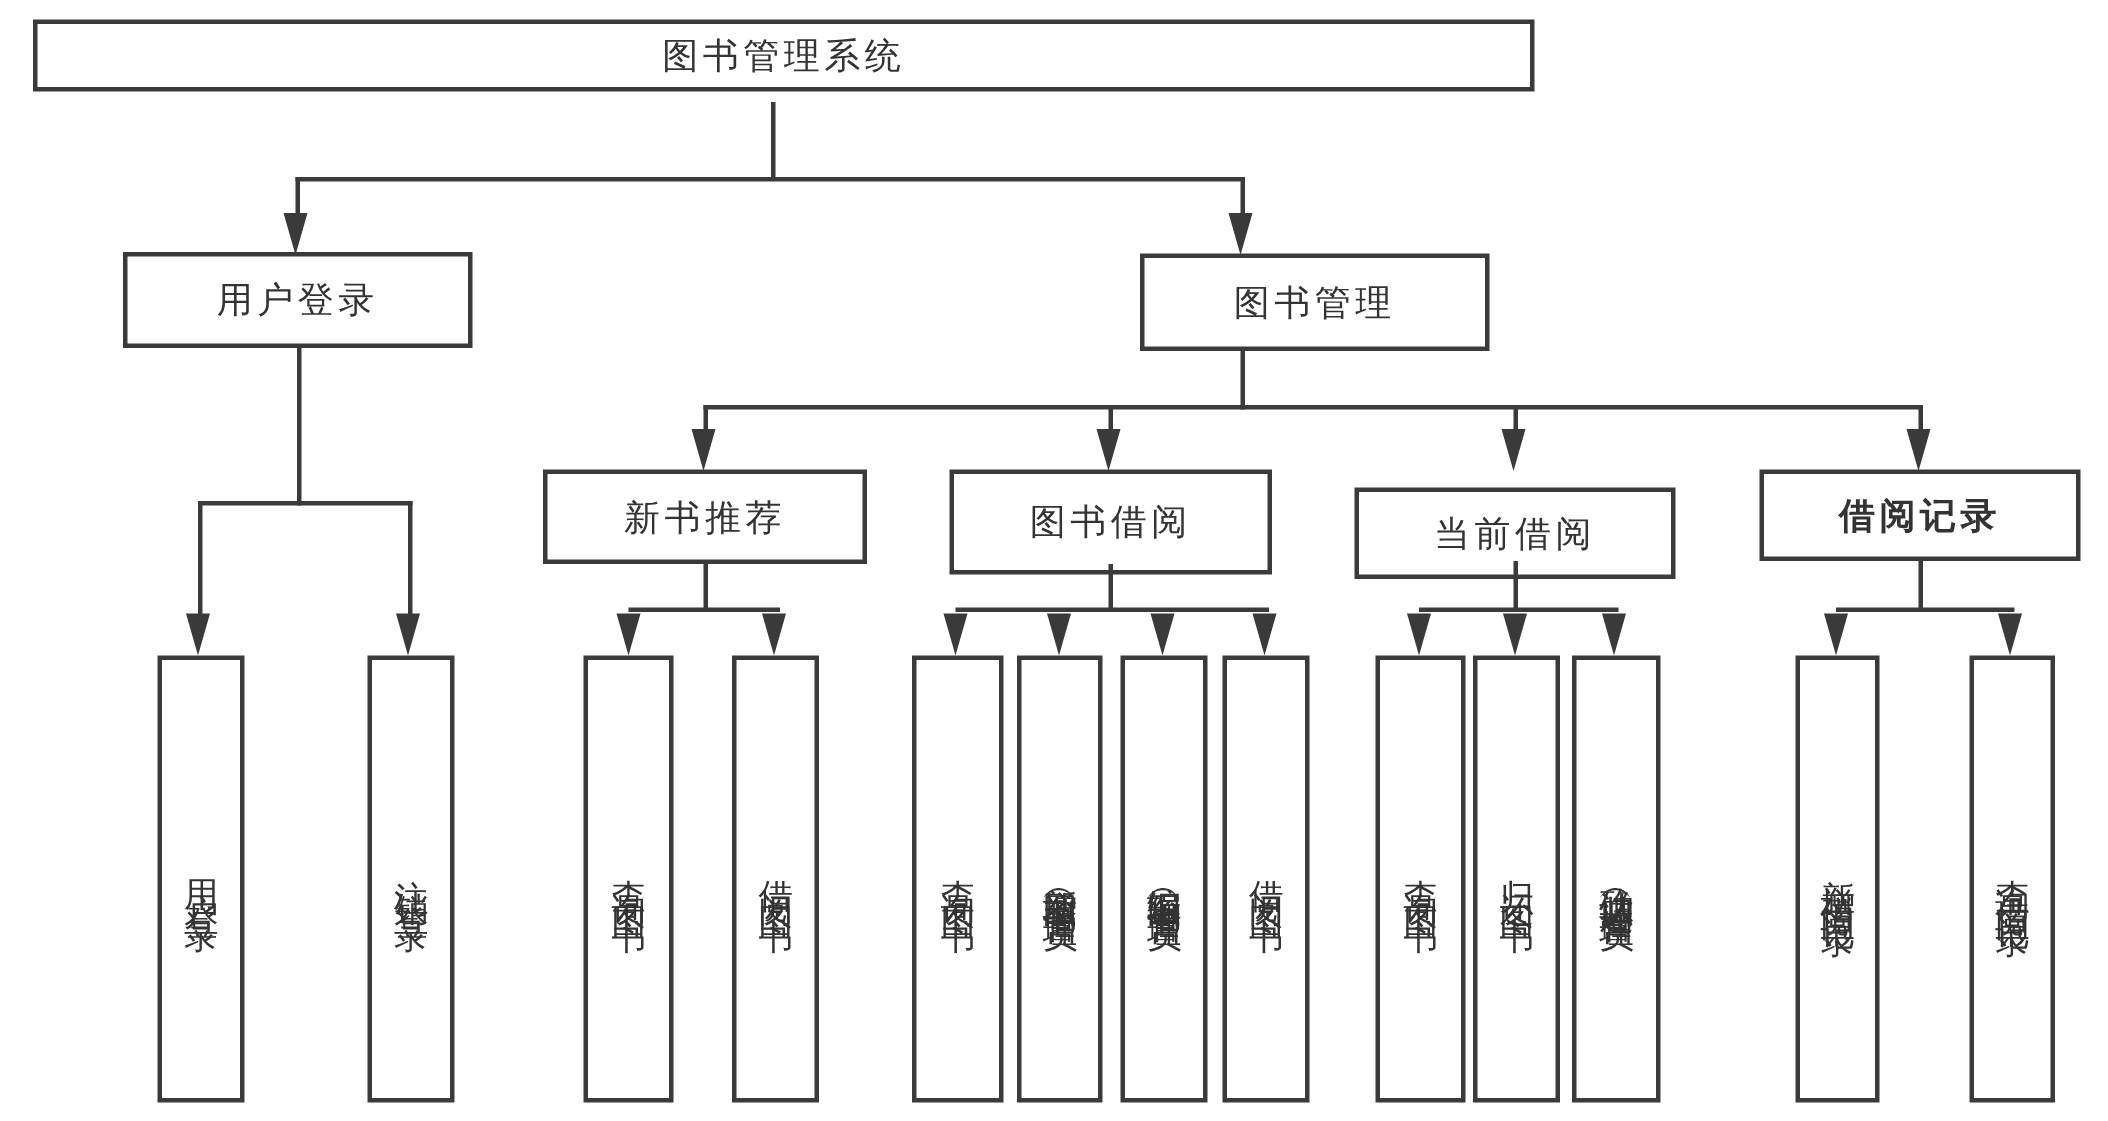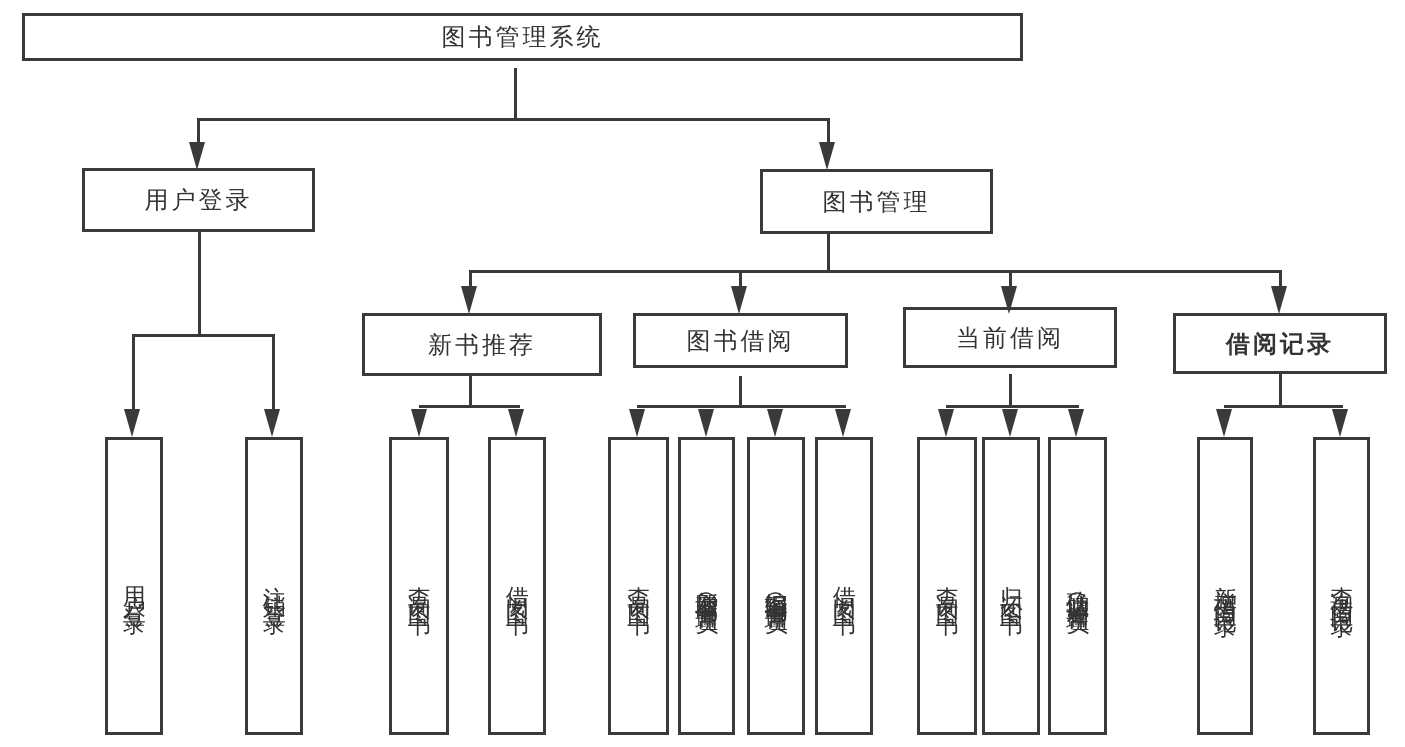--- a/index.html
+++ b/index.html
@@ -74,23 +74,23 @@
 </head>
 <body>
 
 <div class="stage">
 
   <div class="hbox" style="left:22px; top:13px; width:1001px; height:48px;">图书管理系统</div>
 
   <div class="hbox" style="left:82px; top:168px; width:233px; height:64px;">用户登录</div>
   <div class="hbox" style="left:712px; top:169px; width:233px; height:65px;margin-left:48px;">图书管理</div>
 
-  <div class="hbox" style="left:362px; top:313px; width:240px; height:63px;text-align:right;">新书推荐</div>
-  <div class="hbox" style="left:633px; top:313px; width:215px; height:55px;">图书借阅</div>
-  <div class="hbox" style="left:903px; top:307px; width:214px; height:61px;">当前借阅</div>
+  <div class="hbox" style="left:362px; top:313px; width:216px; height:63px;text-align:right;">新书推荐</div>
+  <div class="hbox" style="left:633px; top:313px; width:215px; height:70px;">图书借阅</div>
+  <div class="hbox" style="left:903px; top:325px; width:214px; height:61px;">当前借阅</div>
   <div class="hbox" style="left:1173px; top:313px; width:214px; height:61px;font-weight:bold;">借阅记录</div>
 
   <div class="tbox ls9" style="left:105px; width:58px;">
     <span>用户登录</span>
     </div>
   <div class="tbox ls9" style="left:245px; width:58px;">
     <span>注销登录</span>
     </div>
 
   <div class="tbox ls9" style="left:389px; width:60px;">

